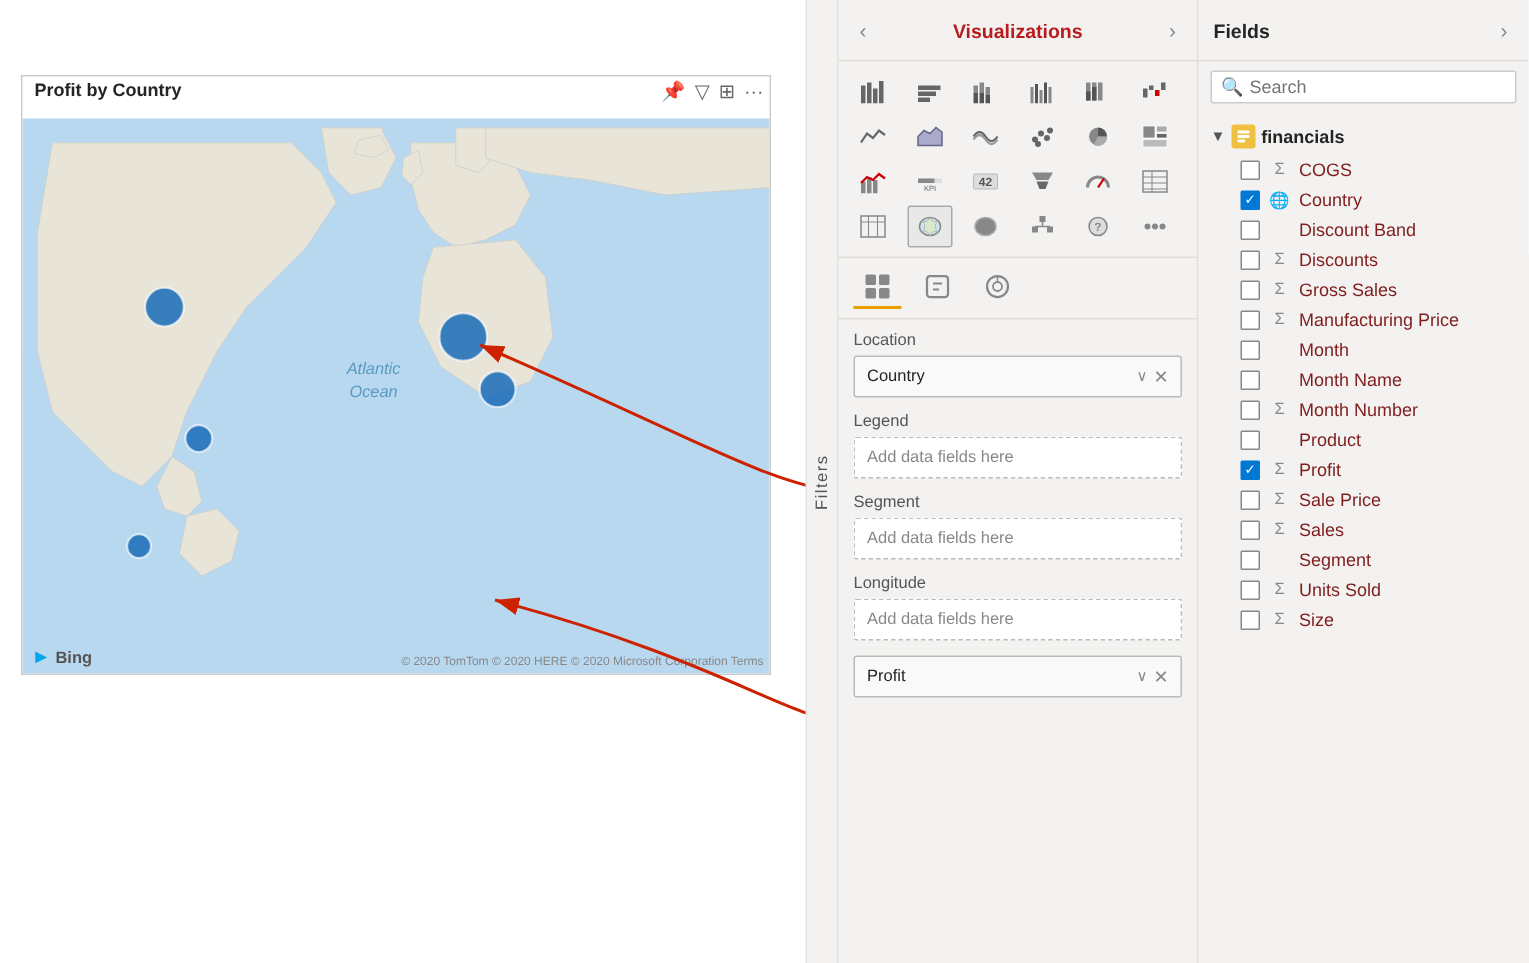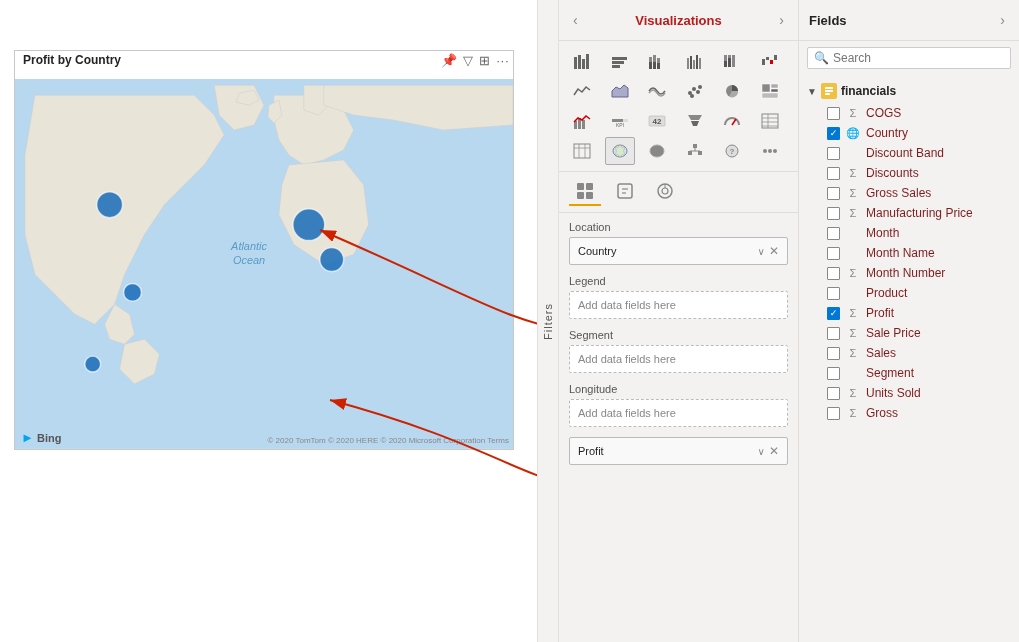--- a/index.html
+++ b/index.html
@@ -882,16 +882,16 @@
 
     <div class="fields-item">
       <div class="fields-checkbox"></div>
       <span class="fields-item-icon sigma-icon">Σ</span>
       <span class="fields-item-name">Units Sold</span>
     </div>
 
     <div class="fields-item">
       <div class="fields-checkbox"></div>
       <span class="fields-item-icon sigma-icon">Σ</span>
-      <span class="fields-item-name">Gross</span>
+      <span class="fields-item-name">Size</span>
     </div>
   </div>
 </div>
 
 </body></html>

